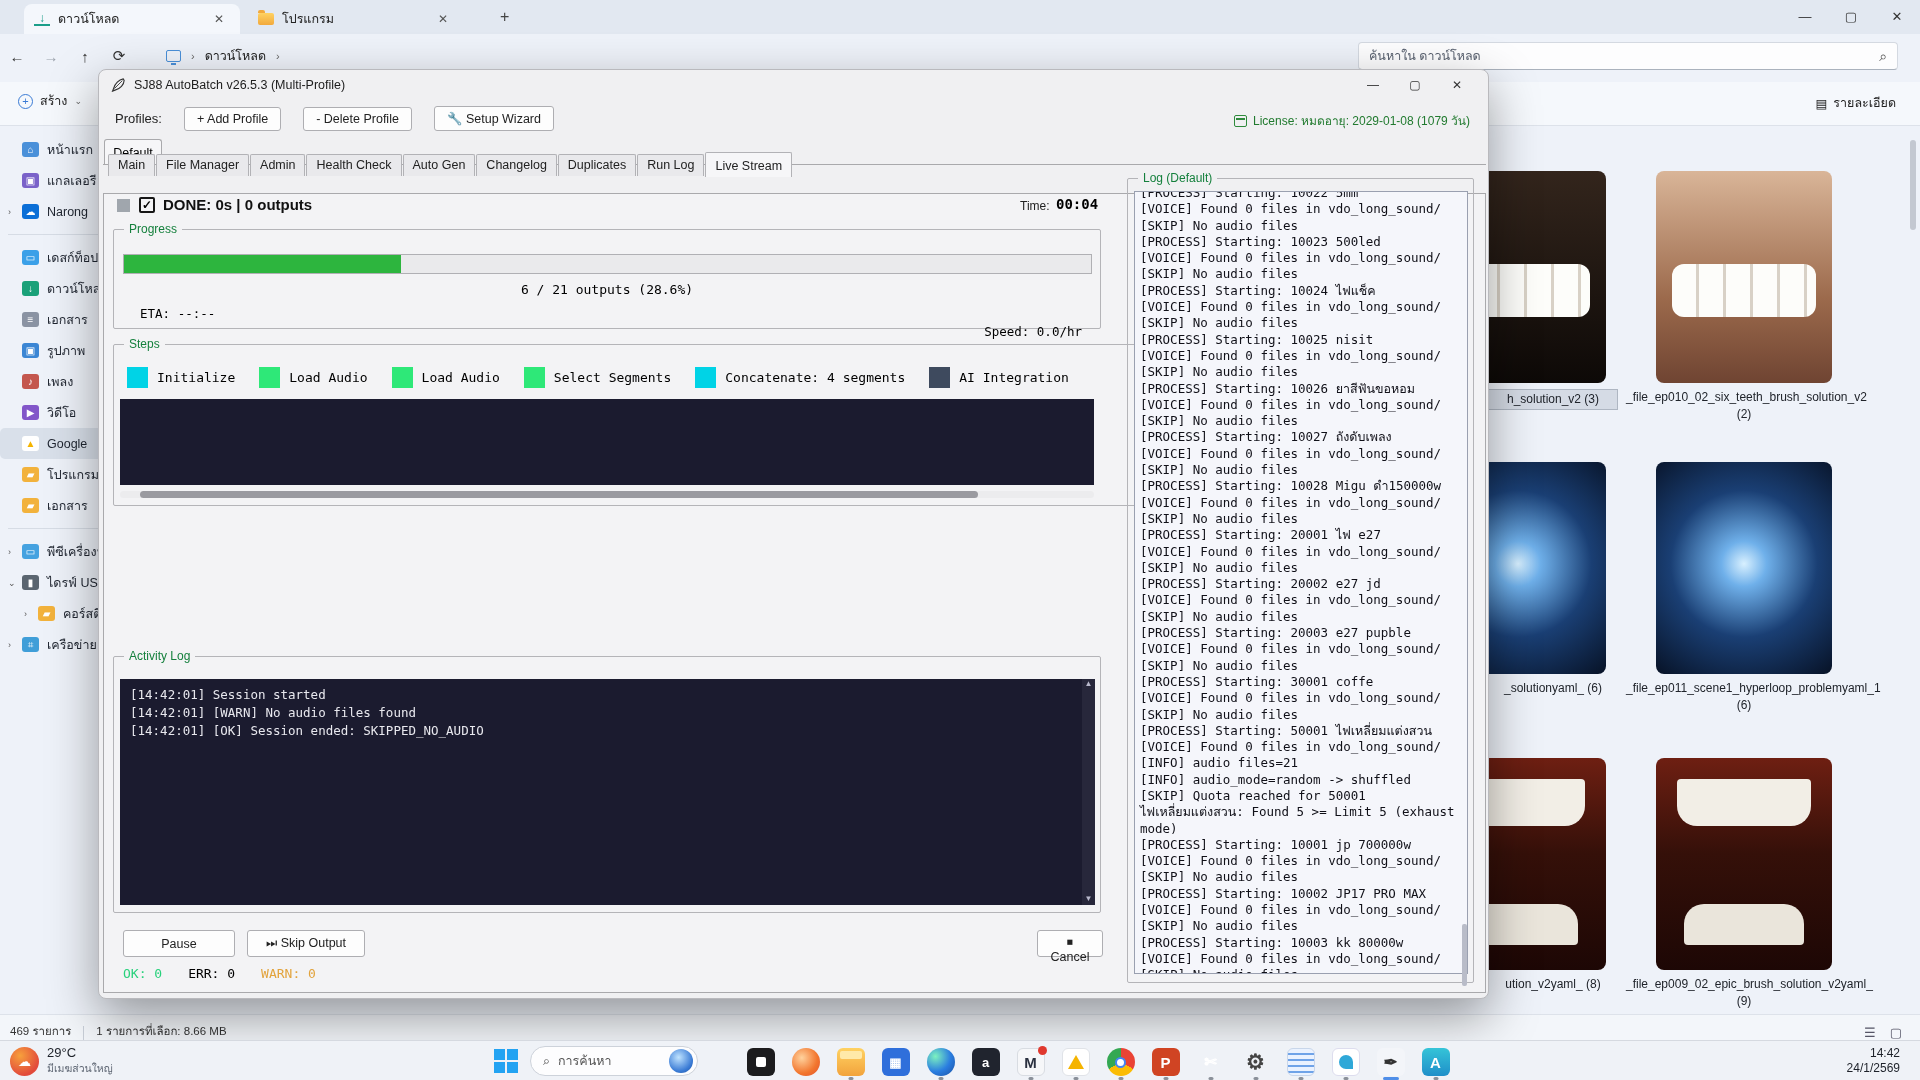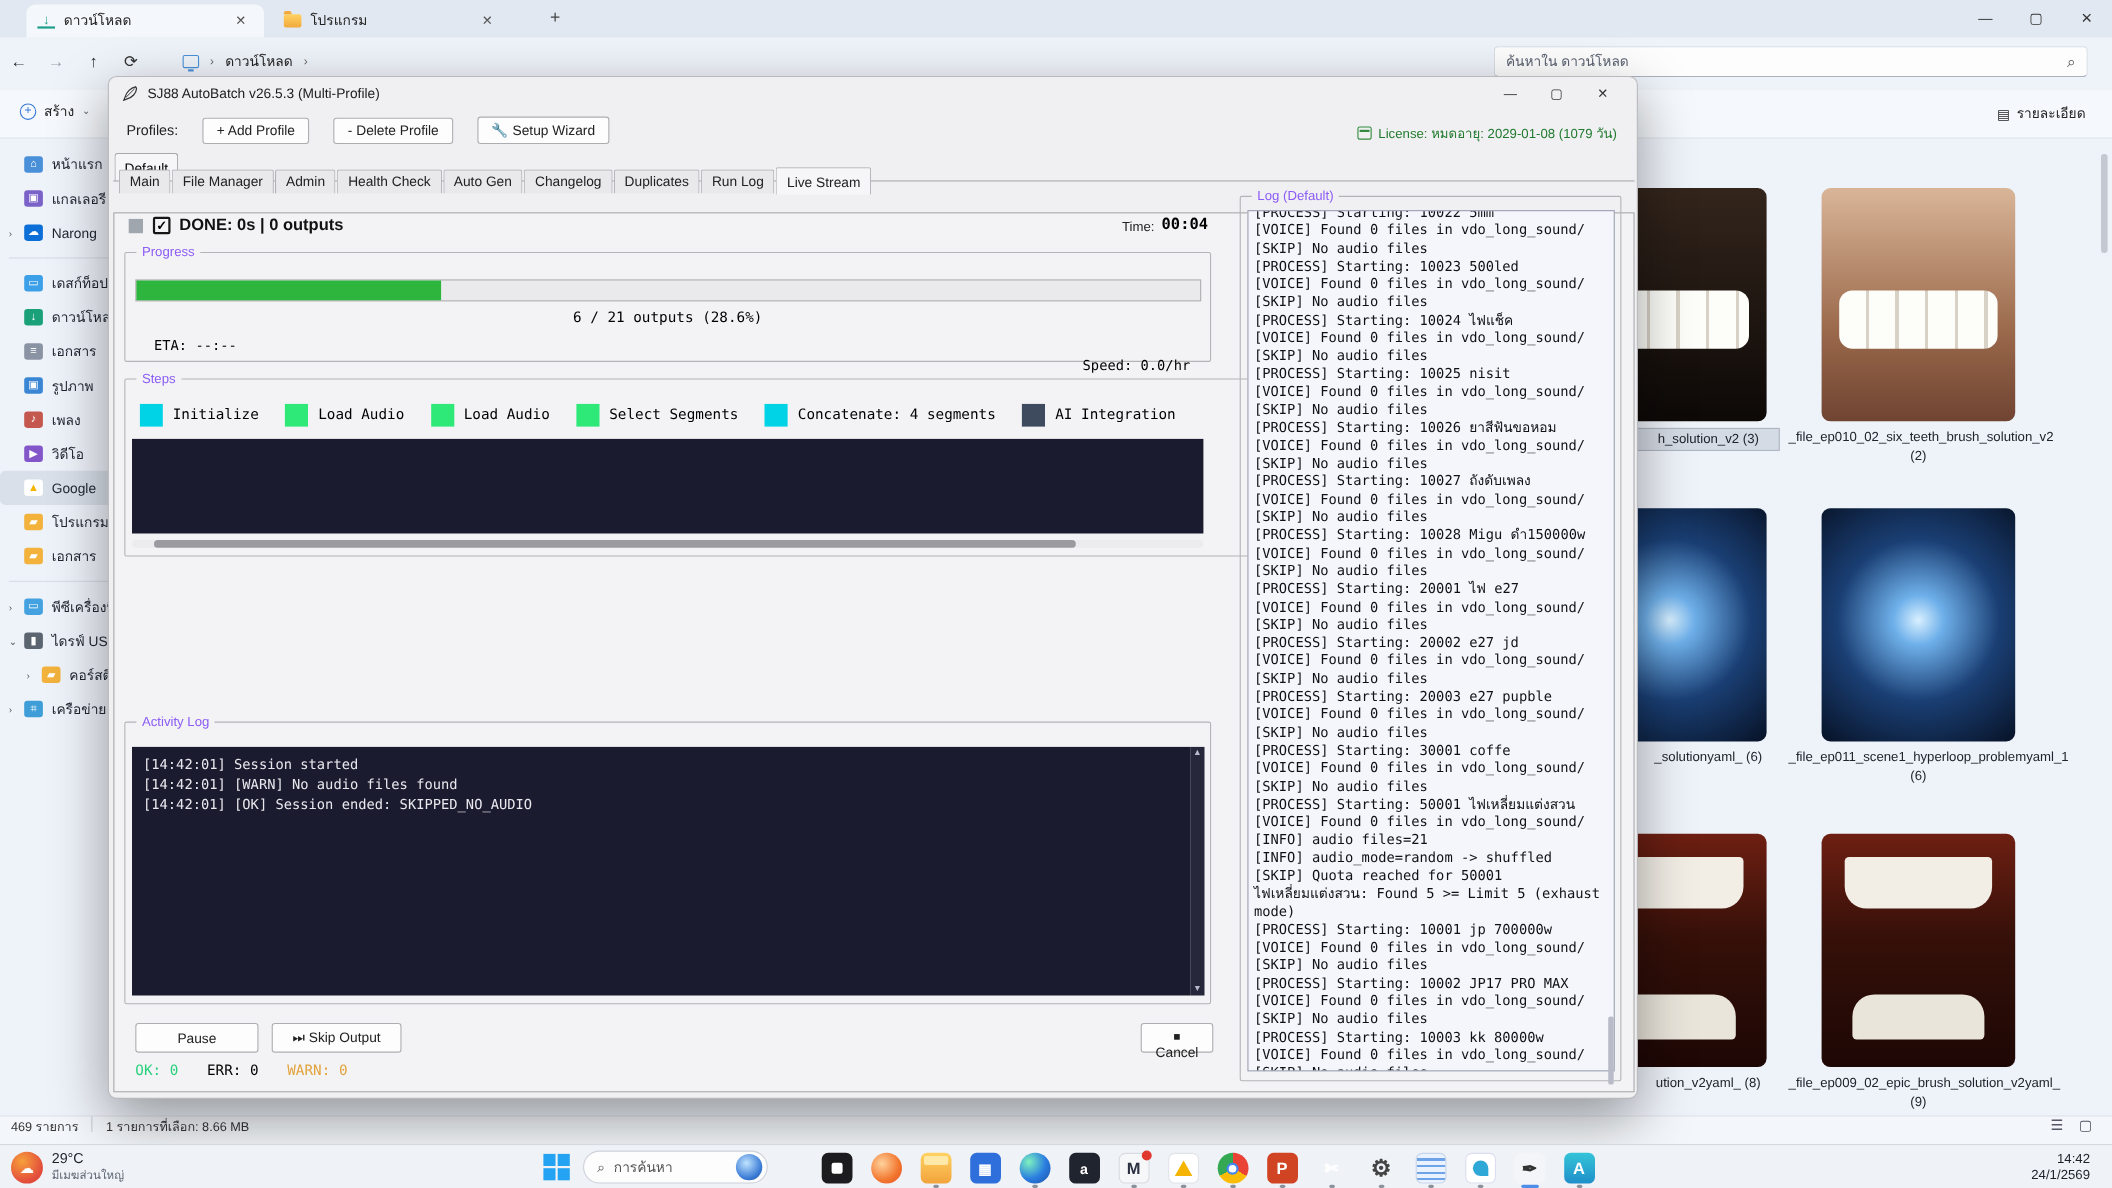--- a/index.html
+++ b/index.html
@@ -48,21 +48,21 @@
   .flabel.selected { background:#d5dbe5; border:1px solid #aeb6c2; padding:1px 5px; }
   .teeth-strip { position:absolute; left:9%; right:9%; top:44%; height:25%; border-radius:12px; background:repeating-linear-gradient(90deg,#fdfdfa 0 24px,#d8d1c6 24px 27px); }
   .th-teeth-dark { background:linear-gradient(#33251c,#0d0907); }
   .th-teeth-tan { background:linear-gradient(#d9b598,#9c6a4c 60%,#6f4432); }
   .th-tunnel-blue { background:radial-gradient(circle at 50% 48%,#d8f0ff 0%,#6fb0ea 16%,#1a3f74 52%,#071226 100%); }
   .th-mouth-maroon { background:linear-gradient(#6e1f12,#351009 45%,#1d0705); }
   .th-mouth-maroon::before { content:""; position:absolute; left:12%; right:12%; top:10%; height:22%; background:#f2eee6; border-radius:4px 4px 20px 20px; }
   .th-mouth-maroon::after { content:""; position:absolute; left:16%; right:16%; bottom:12%; height:19%; background:#eae5db; border-radius:20px 20px 4px 4px; }
   .ex-scroll { position:absolute; right:4px; top:140px; width:6px; height:90px; background:#c3c8d1; border-radius:3px; }
 
-  .ex-status { position:absolute; left:0; bottom:0; width:1920px; height:26px; background:#f3f6fa; border-top:1px solid #dde2ea; display:flex; align-items:flex-start; font-size:11.5px; color:#333; }
+  .ex-status { position:absolute; left:0; bottom:0; width:1920px; height:26px; background:#f3f6fa; border-top:1px solid #dde2ea; display:flex; align-items:flex-end; font-size:11.5px; color:#333; }
   .ex-status .sdiv { width:1px; height:14px; background:#c9cfd8; margin:0 12px; }
   .view-icos { margin-left:auto; margin-right:18px; display:flex; gap:14px; color:#556; font-size:13px; }
 
   
   #app { position:absolute; left:98px; top:69px; width:1391px; height:930px; background:#f0f0f2; border:1px solid #b9b9bd; border-radius:8px; box-shadow:0 18px 50px rgba(0,0,0,.38); }
   .a-title { position:absolute; left:0; top:0; width:100%; height:30px; display:flex; align-items:center; padding-left:12px; font-size:12.5px; color:#1c1c1c; }
   .a-title svg { margin-right:9px; }
   .a-ctrls { position:absolute; right:10px; top:0; display:flex; }
   .a-ctrls span { width:42px; height:29px; display:flex; align-items:center; justify-content:center; font-size:12px; color:#333; }
   .a-profiles { position:absolute; left:16px; top:36px; display:flex; align-items:center; gap:22px; font-size:13px; color:#222; }
@@ -77,21 +77,21 @@
   .ntab.active { background:#f6f6f8; padding-top:6px; position:relative; z-index:3; }
   .a-panel { position:absolute; left:4px; top:123px; width:1383px; height:800px; border:1px solid #a9a9ac; background:#f3f3f5; }
 
   .stop-sq { position:absolute; left:18px; top:129px; width:13px; height:13px; background:#a0a6ad; z-index:2;}
   .chk { position:absolute; left:40px; top:127px; width:16px; height:16px; border:2px solid #161616; border-radius:2px; font-size:12px; font-weight:bold; line-height:13px; text-align:center; z-index:2; background:#f3f3f5;}
   .done-txt { position:absolute; left:64px; top:126px; font-size:15px; font-weight:bold; color:#111; z-index:2; }
   .time-lab { position:absolute; left:921px; top:129px; font-size:12px; color:#222; z-index:2; }
   .time-val { position:absolute; left:957px; top:126px; font-size:14px; font-weight:bold; font-family:"DejaVu Sans Mono",monospace; z-index:2; }
 
   .gbox { position:absolute; border:1px solid #b4b4b8; border-radius:2px; }
-  .gleg { position:absolute; top:-8px; left:10px; background:#f3f3f5; padding:0 5px; font-size:12px; color:#8b5cf6; }
+  .gleg { position:absolute; top:-8px; left:10px; background:#f3f3f5; padding:0 5px; font-size:12px; color:#15803d; }
   .darkpanel { position:absolute; background:#1b1b2f; }
 
   #pg-box { left:14px; top:159px; width:988px; height:100px; }
   .pbar { position:absolute; left:9px; top:24px; width:969px; height:20px; background:#eaeaec; border:1px solid #b0b0b4; }
   .pfill { height:100%; background:#2db53e; }
   .pcaption { position:absolute; left:0; top:52px; width:100%; text-align:center; font-size:13px; font-family:"DejaVu Sans Mono",monospace; }
   .peta { position:absolute; left:26px; top:76px; font-size:12.5px; font-family:"DejaVu Sans Mono",monospace; }
   .pspeed { position:absolute; right:18px; top:94px; font-size:12.5px; font-family:"DejaVu Sans Mono",monospace; }
 
   #st-box { left:14px; top:274px; width:1100px; height:162px; }

